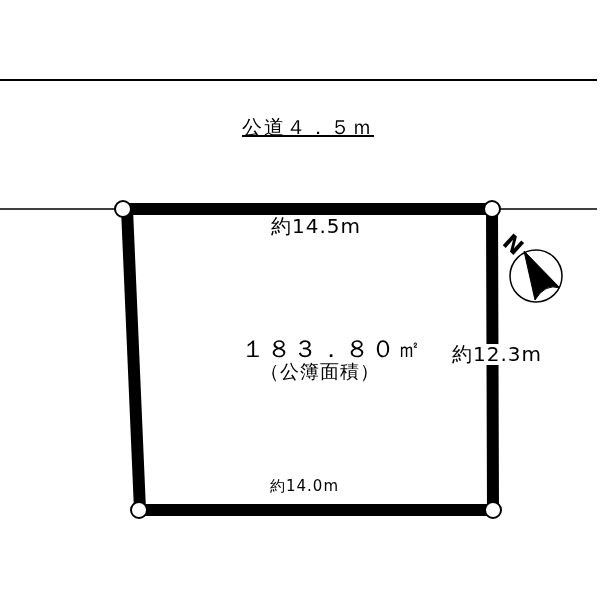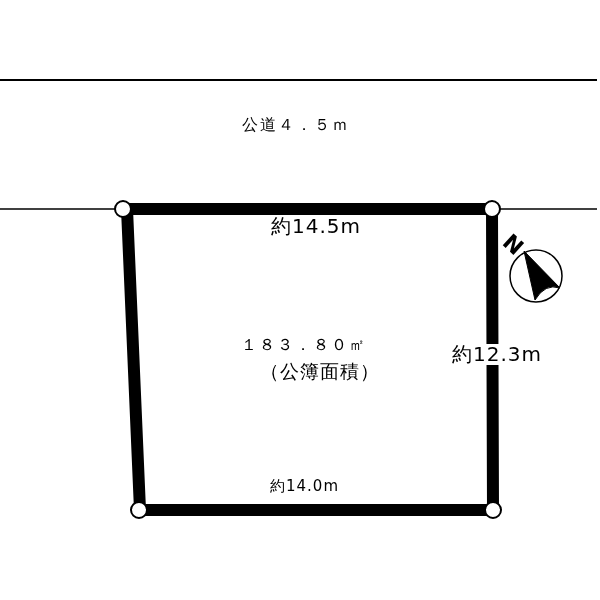--- a/index.html
+++ b/index.html
@@ -12,25 +12,25 @@
     color:#000;
   }
   #shapes{position:absolute;left:0;top:0;width:600px;height:600px;}
   .label{
     position:absolute;
     white-space:nowrap;
     color:#000;
     line-height:1.05;
     letter-spacing:1px;
   }
-  .road-label   {left:242px;top:117px;font-size:16px;letter-spacing:2px;}
+  .road-label   {left:242px;top:117px;font-size:20px;letter-spacing:2px;text-decoration:underline;}
   .dim-top      {left:271px;top:216px;font-size:20px;}
   .dim-left     {left:102px;top:344px;font-size:20px;background:#fff;padding:0 2px;}
   .dim-right    {left:405px;top:344px;font-size:20px;background:#fff;padding:0 3px;margin-left:44px;}
-  .area-value   {left:241px;top:337px;font-size:16px;letter-spacing:2px;}
+  .area-value   {left:241px;top:337px;font-size:24px;letter-spacing:2px;}
   .area-note    {left:260px;top:362px;font-size:19px;}
   .dim-bottom   {left:270px;top:479px;font-size:15px;}
 </style>
 </head>
 <body>
 
 <div id="canvas">
 
   <svg id="shapes" viewBox="0 0 600 600" xmlns="http://www.w3.org/2000/svg">
 

